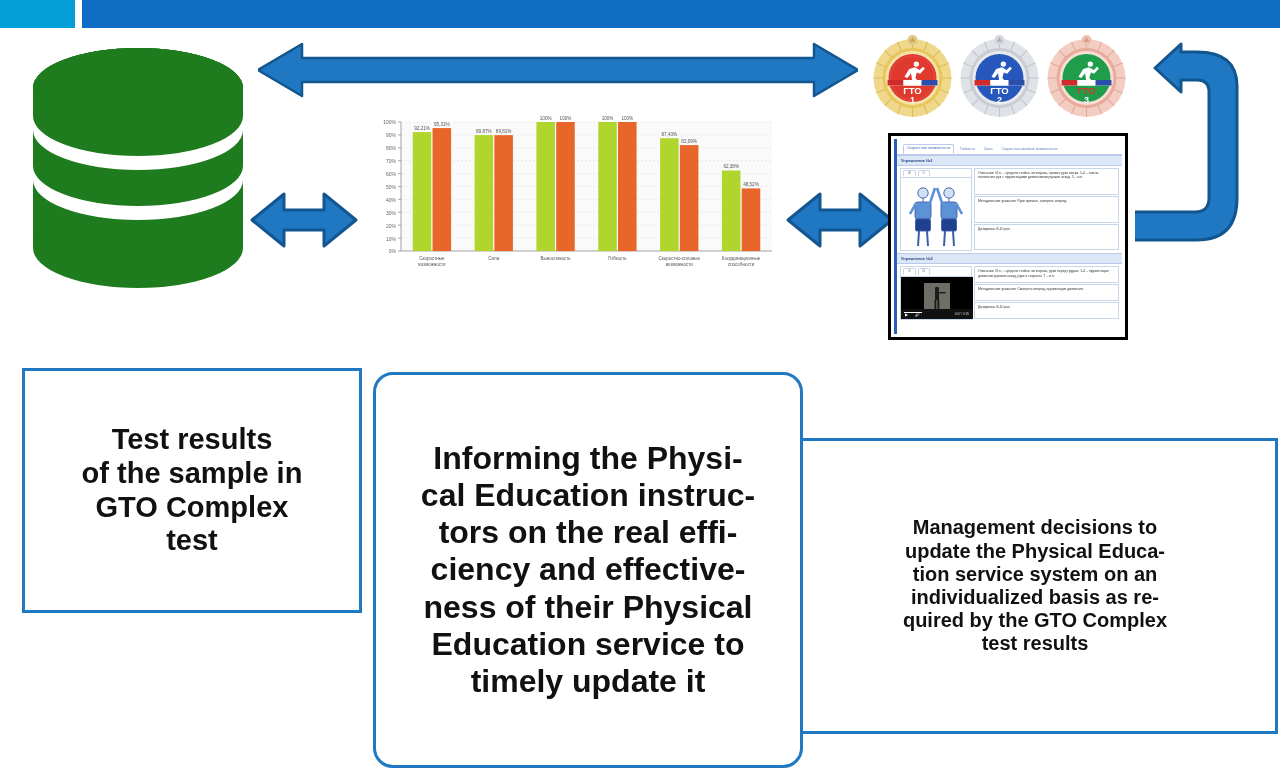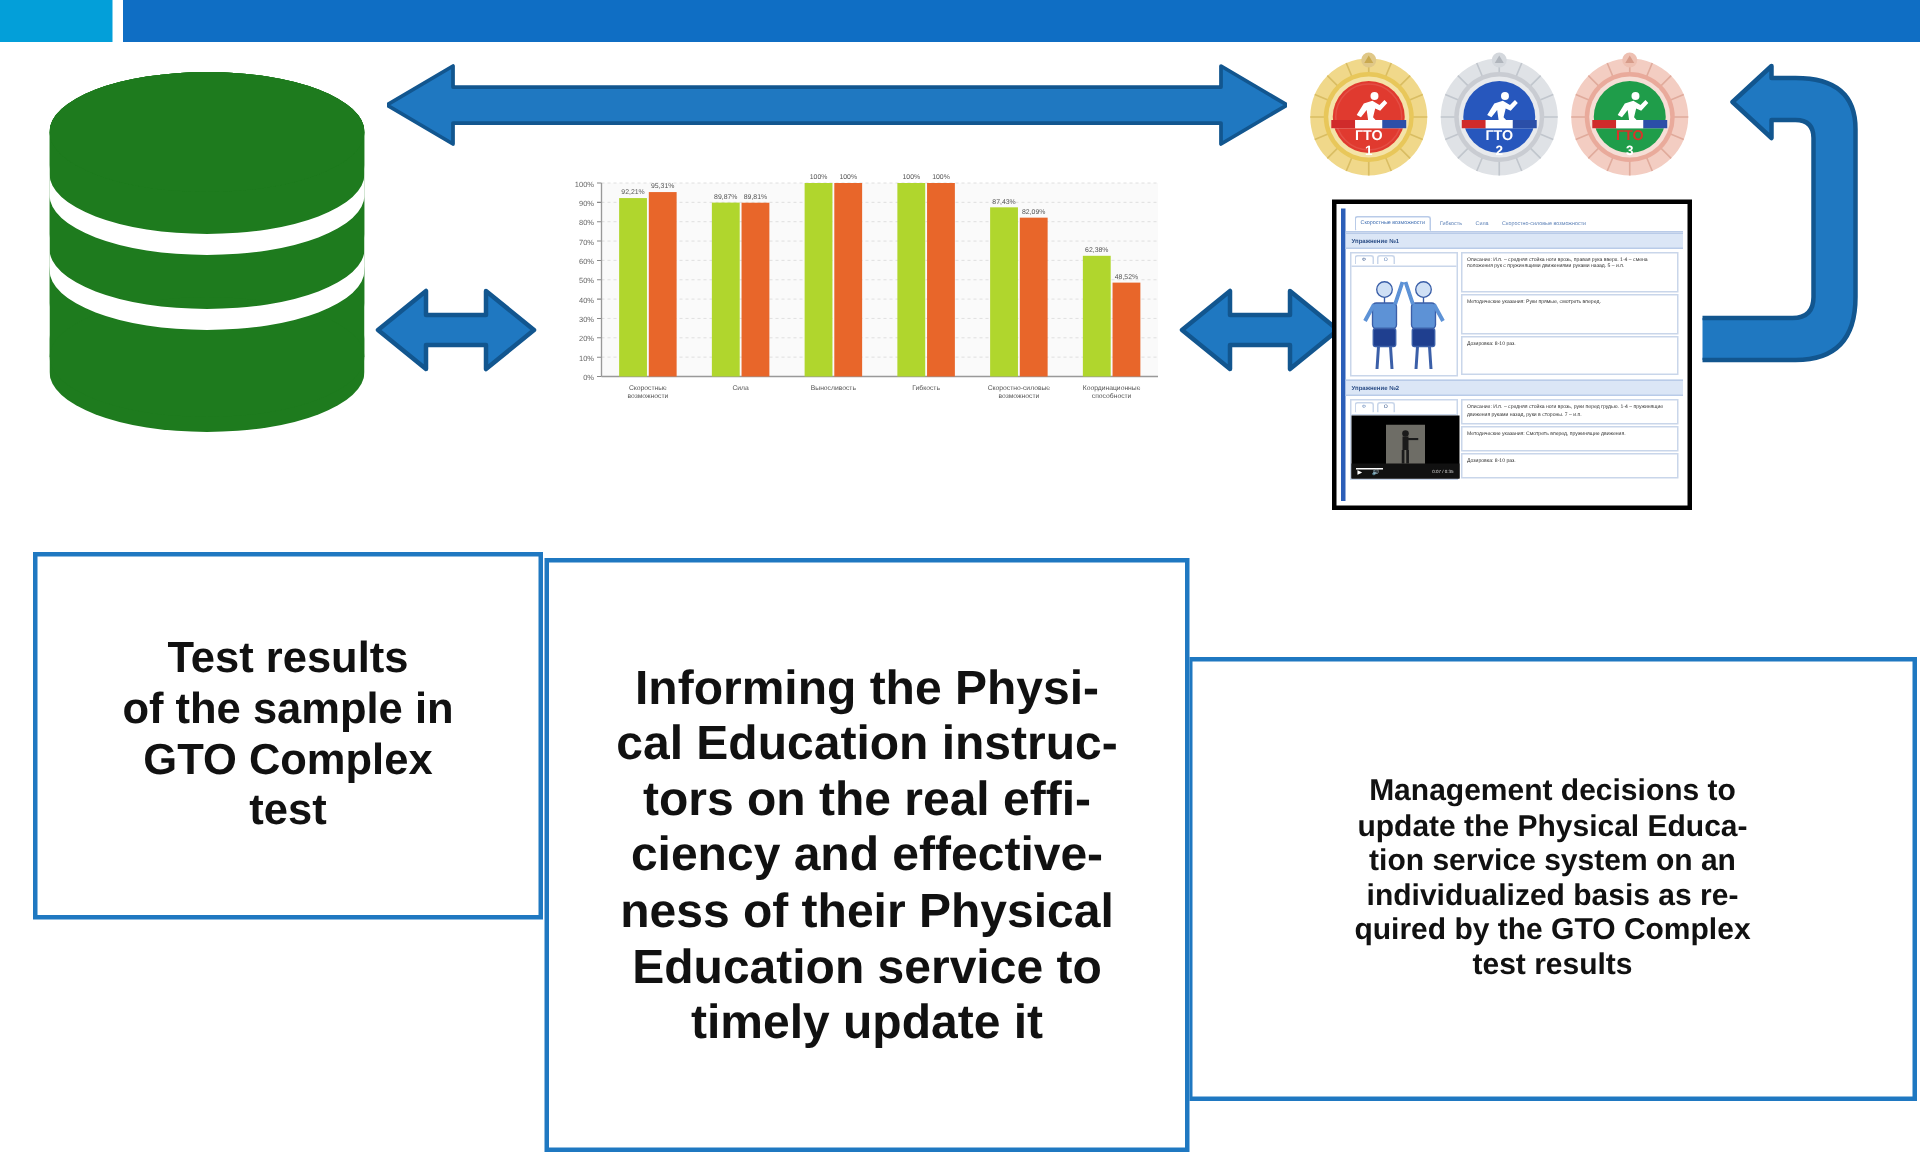--- a/index.html
+++ b/index.html
@@ -67,21 +67,21 @@
   .vid-person{position:absolute;left:50%;top:6px;transform:translateX(-50%);}
 
   
   .tbox{position:absolute;background:#ffffff;border:3px solid #1f78c1;box-sizing:border-box;
         display:flex;align-items:center;justify-content:center;text-align:center;color:#111;}
   .tbox .txt{font-weight:bold;line-height:1.16;white-space:pre-line;}
 
   .box-results{left:22px;top:368px;width:340px;height:245px;z-index:2;}
   .box-results .txt{font-size:29px;}
 
-  .box-informing{left:363px;top:372px;width:430px;height:396px;z-index:3;}
+  .box-informing{left:373px;top:372px;width:430px;height:396px;z-index:3;border-radius:20px;}
   .box-informing .txt{font-size:32px;}
 
   .box-management{left:792px;top:438px;width:486px;height:296px;z-index:1;}
   .box-management .txt{font-size:20px;}
 </style>
 </head>
 <body>
 
 <div id="stage">
 

